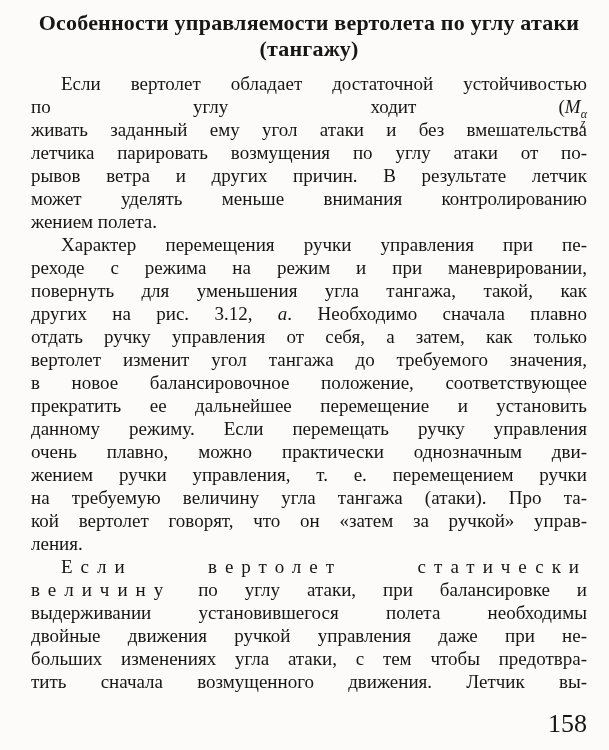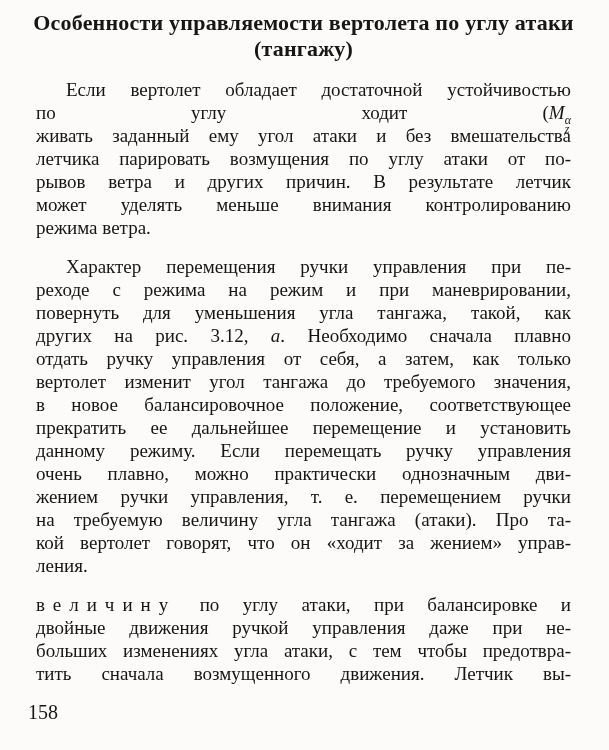--- a/index.html
+++ b/index.html
@@ -4,58 +4,59 @@
 <style>
   html, body { margin: 0; padding: 0; }
   body {
     width: 609px; height: 750px;
     background: #fcfbf9;
     overflow: hidden;
   }
   .page {
     box-sizing: border-box;
     width: 609px; height: 750px;
-    padding: 10px 22px 0 20px;
+    padding: 10px 22px 0 31px;
     font-family: "Liberation Serif", "DejaVu Serif", serif;
     color: #161616;
   }
   .title {
     margin: 0 0 10px 0;
     text-align: center;
     font-size: 22px;
     line-height: 26px;
     font-weight: bold;
     letter-spacing: 0.2px;
   }
   .title .tl { display: block; }
   .body-text { font-size: 19px; }
-  .paragraph { margin: 16px; }
+  .paragraph { margin: 0; }
   .line {
     height: 23px;
     line-height: 23px;
     text-align: justify;
     text-align-last: justify;
   }
   .line.indent { text-indent: 30px; }
   .line.pl { text-align: left; text-align-last: left; }
   .sp { letter-spacing: 0.42em; }
   .i { font-style: italic; }
   .supsub {
     display: inline-flex;
     flex-direction: column;
     align-items: flex-start;
     font-size: 12px;
     line-height: 9px;
     vertical-align: -5px;
     font-style: italic;
   }
   .page-number {
-    margin-top: 8px;
+    margin-top: 16px;
     padding-left: 8px;
-    font-size: 20px;
+    font-size: 26px;
+    text-align: right;
   }
 </style>
 </head>
 <body>
 
 <div class="page">
   <h1 class="title">
     <span class="tl">Особенности управляемости вертолета по углу атаки</span>
     <span class="tl">(тангажу)</span>
   </h1>
@@ -63,39 +64,41 @@
       <div class="paragraph">
         <div class="line indent"><span>Если вертолет обладает достаточной устойчивостью</span></div>
         <div class="line"><span>по углу ходит (</span><span class="i">M</span><span class="supsub">
             <span>α</span>
             <span>z</span>
           </span></div>
         <div class="line"><span>живать заданный ему угол атаки и без вмешательства</span></div>
         <div class="line"><span>летчика парировать возмущения по углу атаки от по-</span></div>
         <div class="line"><span>рывов ветра и других причин. В результате летчик</span></div>
         <div class="line"><span>может уделять меньше внимания контролированию</span></div>
-        <div class="line pl"><span>режима ветра.</span></div>
+        <div class="line pl"><span>жением полета.</span></div>
       </div>
       <div class="paragraph">
         <div class="line indent"><span>Характер перемещения ручки управления при пе-</span></div>
         <div class="line"><span>реходе с режима на режим и при маневрировании,</span></div>
         <div class="line"><span>повернуть для уменьшения угла тангажа, такой, как</span></div>
         <div class="line"><span>других на рис. 3.12, </span><span class="i">а</span><span>. Необходимо сначала плавно</span></div>
         <div class="line"><span>отдать ручку управления от себя, а затем, как только</span></div>
         <div class="line"><span>вертолет изменит угол тангажа до требуемого значения,</span></div>
         <div class="line"><span>в новое балансировочное положение, соответствующее</span></div>
         <div class="line"><span>прекратить ее дальнейшее перемещение и установить</span></div>
         <div class="line"><span>данному режиму. Если перемещать ручку управления</span></div>
         <div class="line"><span>очень плавно, можно практически однозначным дви-</span></div>
         <div class="line"><span>жением ручки управления, т. е. перемещением ручки</span></div>
         <div class="line"><span>на требуемую величину угла тангажа (атаки). Про та-</span></div>
-        <div class="line"><span>кой вертолет говорят, что он «ходит за жением» управ-</span></div>
+        <div class="line"><span>кой вертолет говорят, что он «затем за ручкой» управ-</span></div>
         <div class="line pl"><span>ления.</span></div>
       </div>
       <div class="paragraph">
+        <div class="line indent"><span class="sp">Если вертолет статически</span></div>
         <div class="line"><span class="sp">величину</span><span> по углу атаки, при балансировке и</span></div>
+        <div class="line"><span>выдерживании установившегося полета необходимы</span></div>
         <div class="line"><span>двойные движения ручкой управления даже при не-</span></div>
         <div class="line"><span>больших изменениях угла атаки, с тем чтобы предотвра-</span></div>
         <div class="line"><span>тить сначала возмущенного движения. Летчик вы-</span></div>
       </div>
     </div>
   <div class="page-number">158</div>
 </div>
 
 </body></html>

